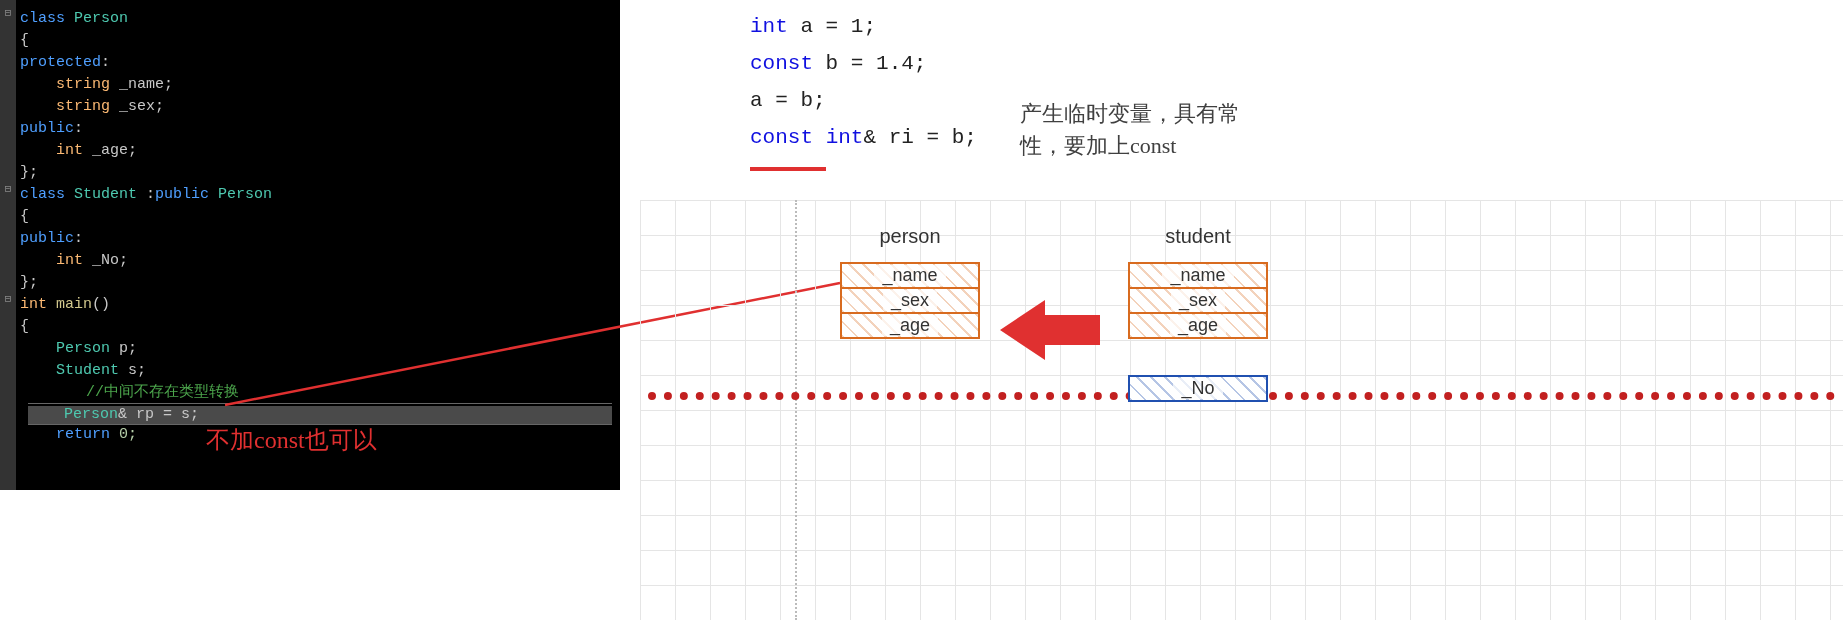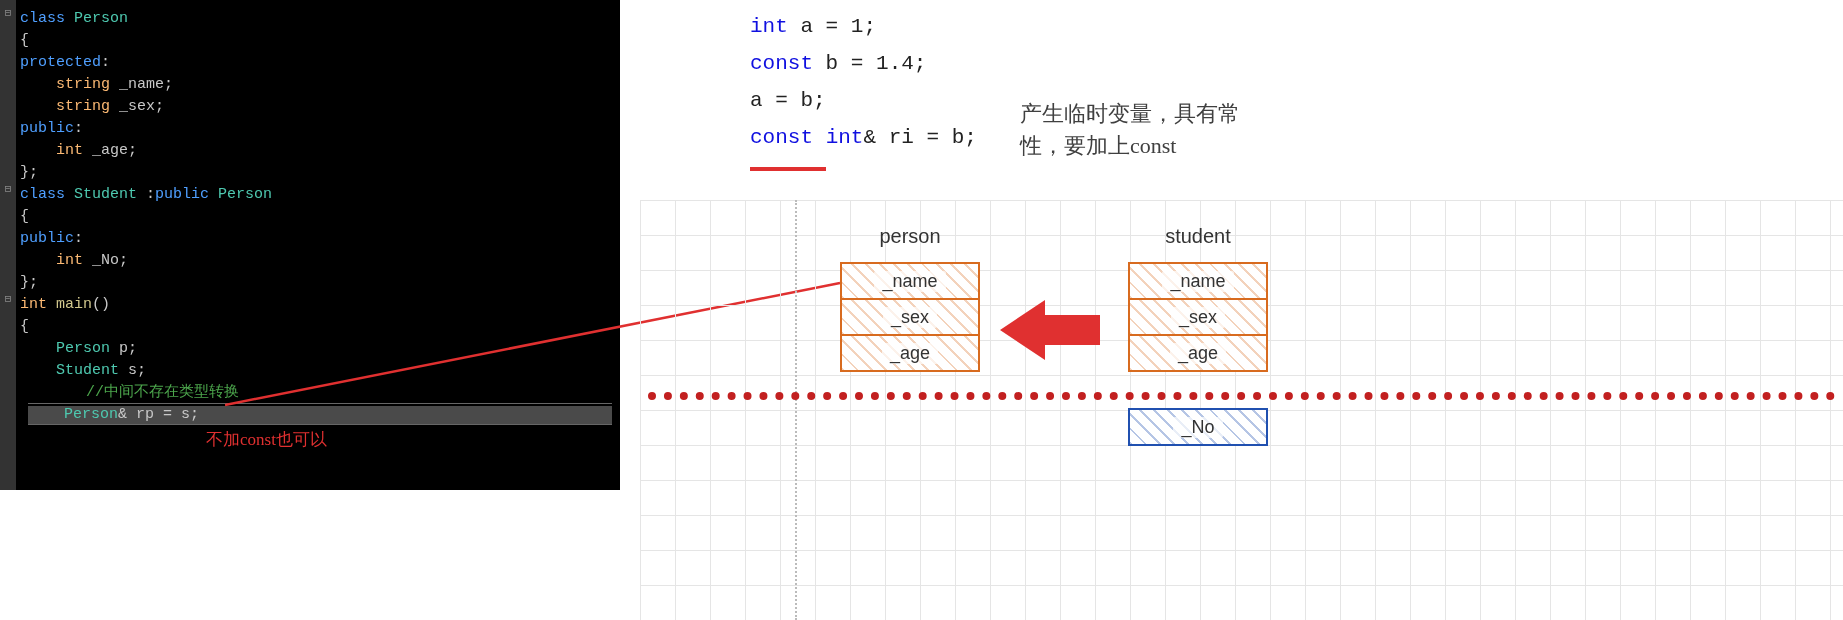--- a/index.html
+++ b/index.html
@@ -55,21 +55,21 @@
   .cls { color: #4ec9b0; }
   .cmt { color: #4ca64c; margin-left: 30px; }
   .num { color: #b5cea8; }
   .fn  { color: #d2c88d; }
 
   
   .overlay-red {
     position: absolute;
     color: #e03030;
     font-family: "SimSun","Songti SC",serif;
-    font-size: 17px;
+    font-size: 24px;
     white-space: nowrap;
   }
 
   
   .right-area {
     position: absolute;
     left: 640px; top: 0;
     width: 1203px; height: 620px;
   }
   .snippet {
@@ -117,21 +117,21 @@
     position: absolute;
     font-family: Arial, sans-serif;
     font-size: 20px; color: #333;
     width: 140px; text-align: center;
   }
   .obj-box {
     position: absolute;
     width: 140px;
   }
   .cell {
-    height: 38px;
+    height: 27px;
     border: 2px solid #d86b1f;
     margin-top: -2px;
     position: relative;
     font-family: Arial, sans-serif;
     font-size: 18px;
     color: #333;
     display: flex; align-items: center; justify-content: center;
     background: #fff;
     overflow: hidden;
   }
@@ -205,20 +205,21 @@
     <div class="code-line"><span>{</span></div>
     <div class="code-line"><span class="kw">public</span><span>:</span></div>
     <div class="code-line">    <span class="typ">int</span> <span>_No;</span></div>
     <div class="code-line"><span>};</span></div>
     <div class="code-line"><span class="typ">int</span> <span class="fn">main</span><span>()</span></div>
     <div class="code-line"><span>{</span></div>
     <div class="code-line">    <span class="cls">Person</span> <span>p;</span></div>
     <div class="code-line">    <span class="cls">Student</span> <span>s;</span></div>
     <div class="code-line">    <span class="cmt">//中间不存在类型转换</span></div>
     <div class="code-line hl">    <span class="cls">Person</span><span>&amp; rp = s;</span></div>
+    <div class="code-line">    <span class="kw">return</span><span class="num"> 0;</span></div>
 
     <div class="overlay-red" style="left:190px; top:429px;">不加const也可以</div>
   </div>
 </div>
 
 <svg class="connector">
   <line x1="0" y1="127" x2="615" y2="5" stroke="#e03030" stroke-width="2.5"></line>
 </svg>
 
 <div class="right-area">

